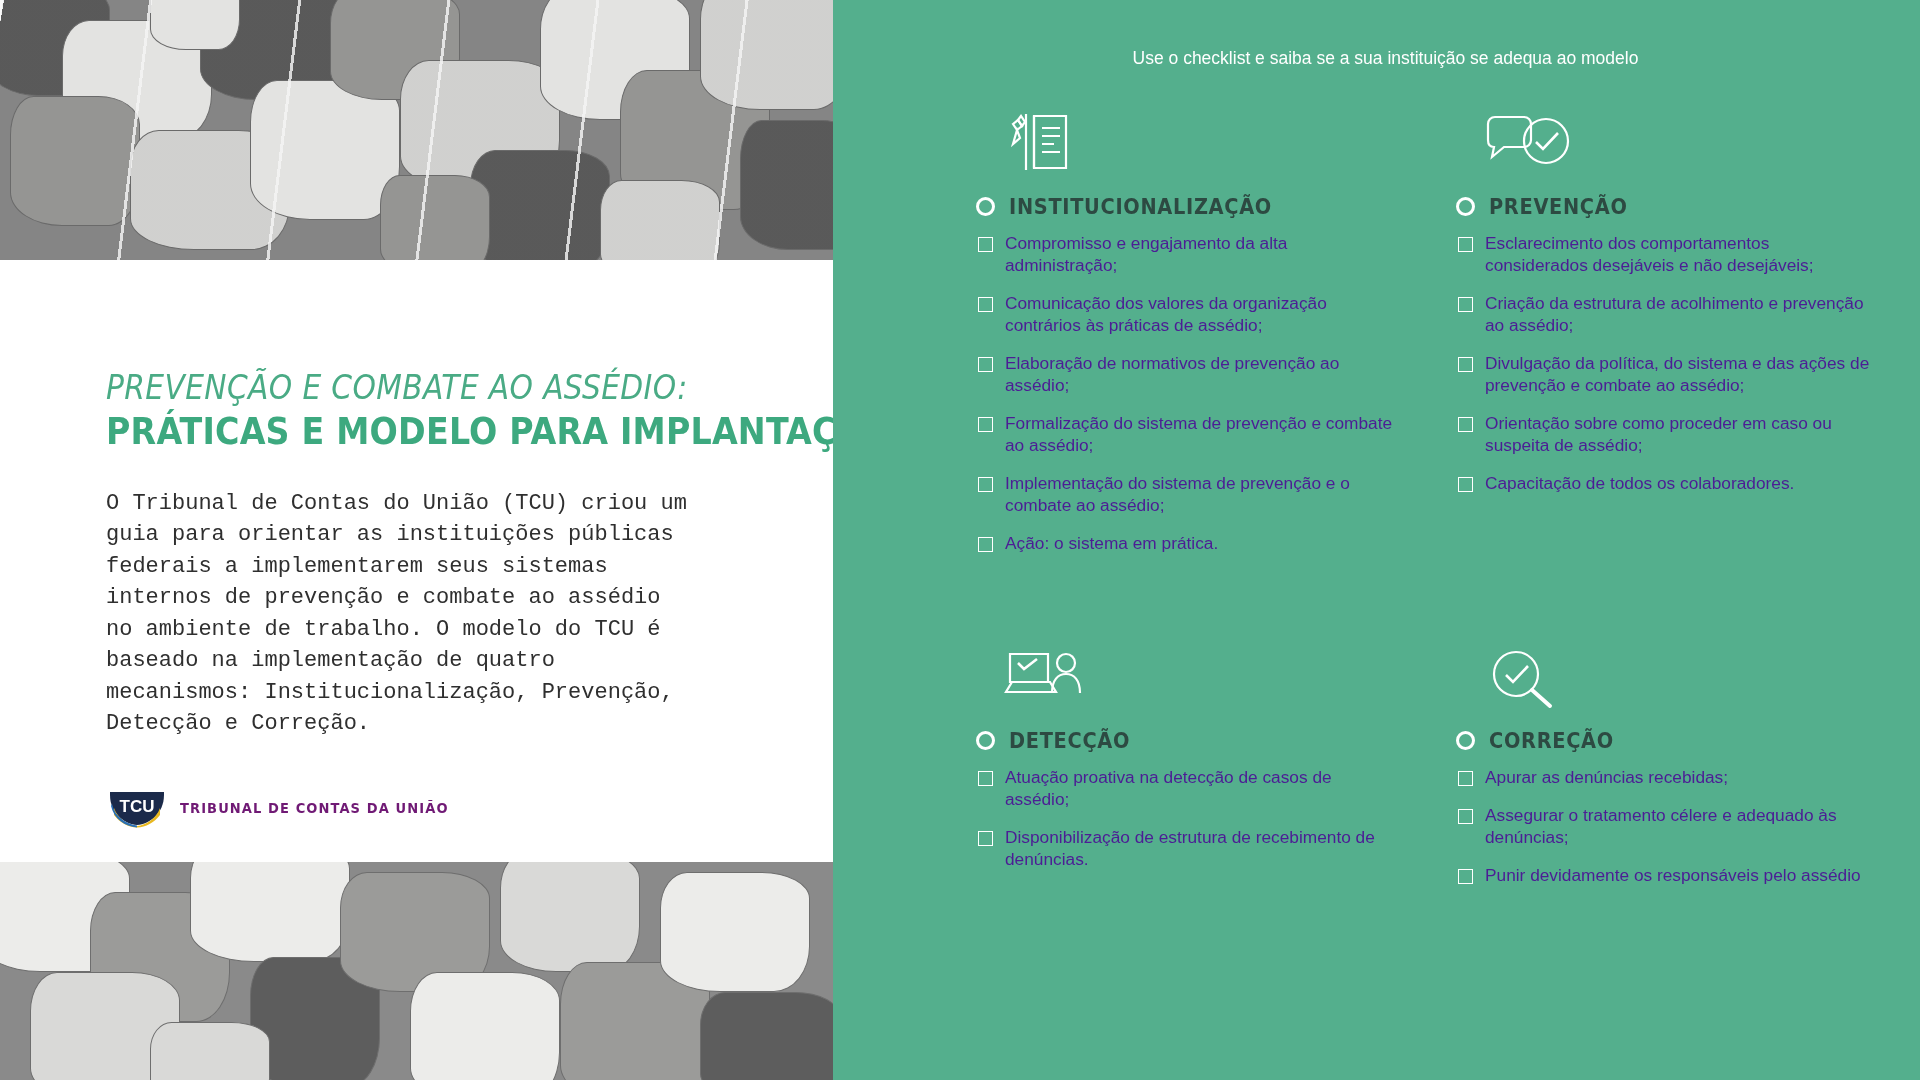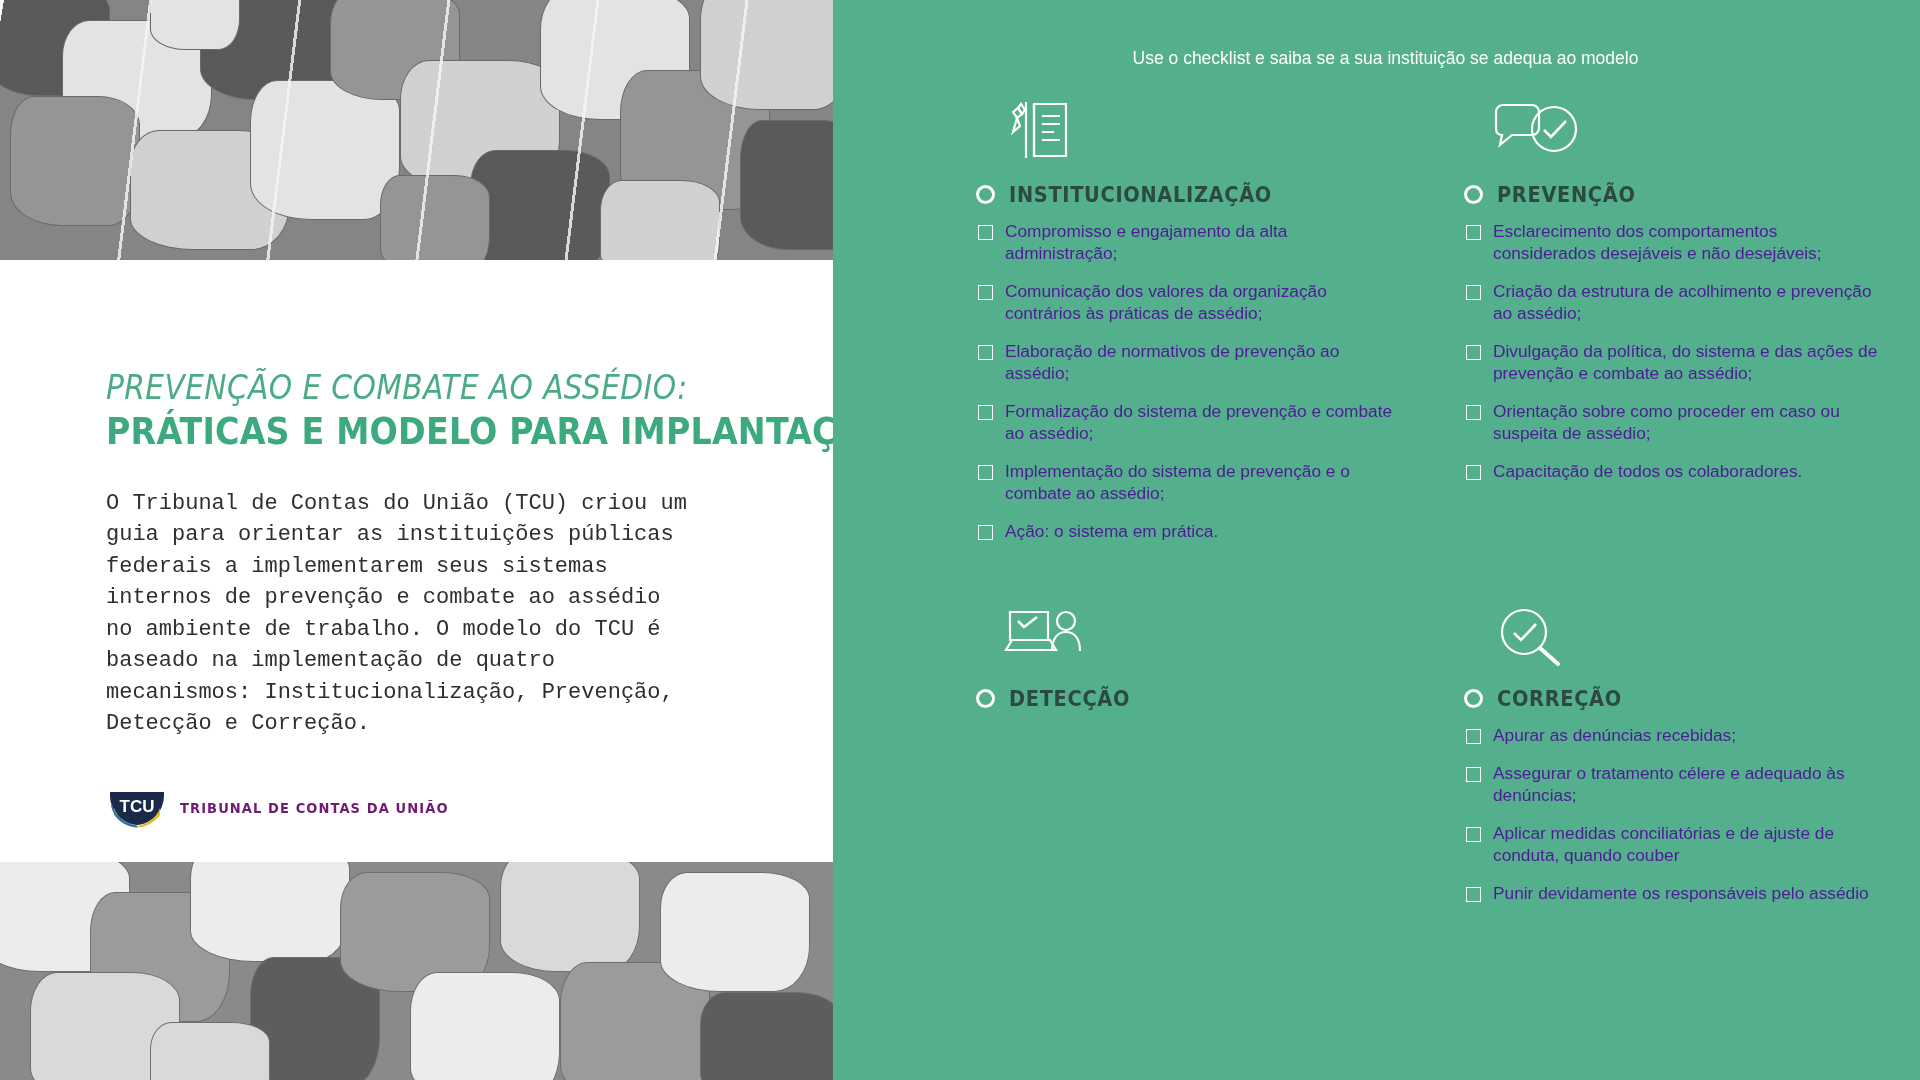--- a/index.html
+++ b/index.html
@@ -126,27 +126,26 @@
     position: absolute;
     top: 48px; left: 9px; width: 100%;
     text-align: center;
     font-size: 17.5px;
     color: #ffffff;
     font-family: "Liberation Sans", sans-serif;
   }
 
   .grid {
     position: absolute;
-    top: 86px; left: 83px;
+    top: 98px; left: 83px;
     width: 960px;
     display: grid;
     grid-template-columns: 480px 480px;
     grid-template-rows: auto auto;
     row-gap: 38px;
-    gap: 8px;
   }
   .block { position: relative; }
   .block-icon {
     height: 78px;
     display: flex;
     align-items: flex-end;
     padding-left: 88px;
   }
   .block-head {
     display: flex;
@@ -356,20 +355,30 @@
             <path d="M14 15 L20 21 L33 11" stroke-width="2.6"></path>
             <path d="M2 44 L52 44 L46 34 L8 34 Z"></path>
             <circle cx="62" cy="15" r="9"></circle>
             <path d="M48 45 C48 32 54 26 62 26 C70 26 76 32 76 45"></path>
           </svg>
         </div>
         <div class="block-head">
           <span class="dot"></span>
           <span class="block-title">DETECÇÃO</span>
         </div>
+        <ul class="items">
+          <li class="item">
+              <span class="cb"></span>
+              <span class="item-text">Atuação proativa na detecção de casos de assédio;</span>
+            </li>
+          <li class="item">
+              <span class="cb"></span>
+              <span class="item-text">Disponibilização de estrutura de recebimento de denúncias.</span>
+            </li>
+        </ul>
       </div>
 
       <div class="block block-corr row2" style="margin-top:28px;">
         <div class="block-icon">
           <svg width="80" height="62" viewBox="0 0 80 62" fill="none" stroke="#ffffff" stroke-width="2.2">
             <circle cx="32" cy="26" r="22"></circle>
             <path d="M22 27 L29 34 L44 18" stroke-width="2.6"></path>
             <path d="M48 42 L66 58" stroke-width="4" stroke-linecap="round"></path>
           </svg>
         </div>
@@ -381,24 +390,20 @@
           <li class="item">
               <span class="cb"></span>
               <span class="item-text">Apurar as denúncias recebidas;</span>
             </li>
           <li class="item">
               <span class="cb"></span>
               <span class="item-text">Assegurar o tratamento célere e adequado às denúncias;</span>
             </li>
           <li class="item">
               <span class="cb"></span>
-              <span class="item-text">Aplicar medidas conciliatórias e de ajuste de conduta, quando couber</span>
-            </li>
-          <li class="item">
-              <span class="cb"></span>
               <span class="item-text">Punir devidamente os responsáveis pelo assédio</span>
             </li>
         </ul>
       </div>
 
     </div>
   </div>
 </div>
 
 </body></html>

